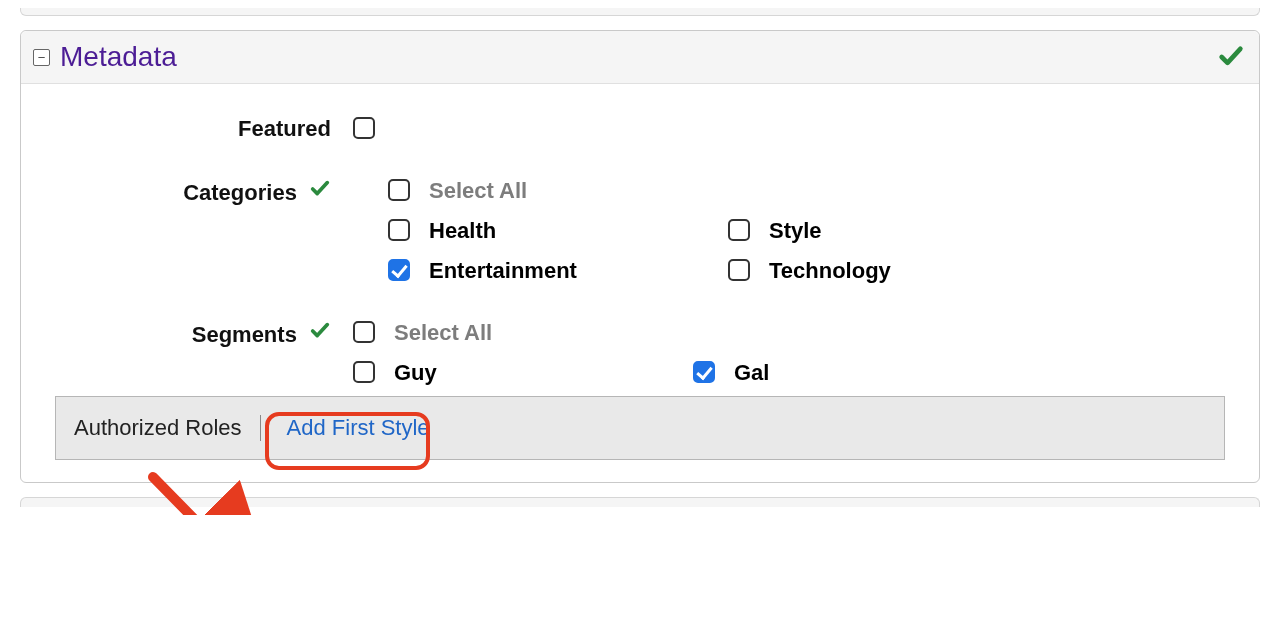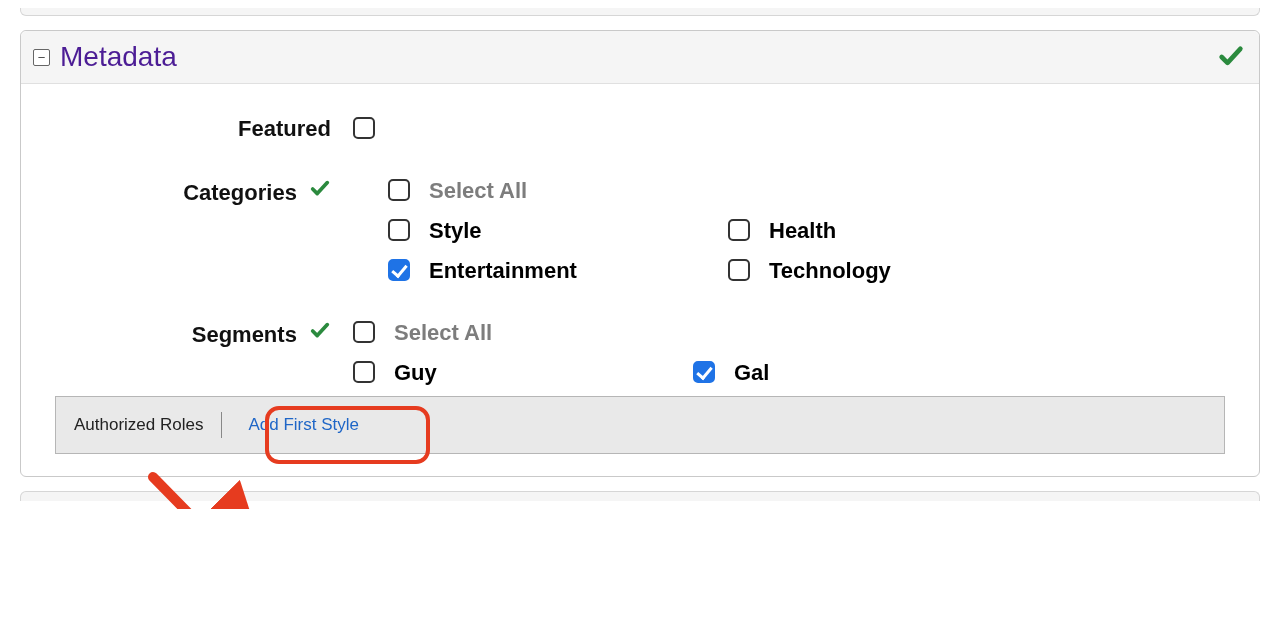--- a/index.html
+++ b/index.html
@@ -111,21 +111,21 @@
     color: #7d7d7d;
     font-weight: 600;
   }
 
   .auth-bar {
     margin: 10px 6px 0 6px;
     border: 1px solid #b6b6b6;
     background: #e9e9e9;
     padding: 14px 18px;
     display: flex; align-items: center; gap: 18px;
-    font-size: 17px;
+    font-size: 22px;
   }
   .auth-title { color: #222; font-weight: 400; }
   .divider { width: 1px; height: 26px; background: #888; }
   .add-first {
     color: #1f66c7;
     cursor: pointer;
     padding: 4px 8px;
   }
   .callout-ring {
     position: absolute;
@@ -189,25 +189,25 @@
       </div>
       <div class="field-value">
         <div class="options-grid">
           <div class="opt" style="grid-column: 1 / span 2;">
             <input type="checkbox" class="cb" style="">
             <span class="opt-label muted">Select All</span>
           </div>
 
           <div class="opt">
             <input type="checkbox" class="cb" style="">
+            <span class="opt-label">Health</span>
+          </div>
+          <div class="opt">
+            <input type="checkbox" class="cb" style="">
             <span class="opt-label">Style</span>
-          </div>
-          <div class="opt">
-            <input type="checkbox" class="cb" style="">
-            <span class="opt-label">Health</span>
           </div>
           <div class="opt">
             <input type="checkbox" class="cb" checked="" style="">
             <span class="opt-label">Entertainment</span>
           </div>
           <div class="opt">
             <input type="checkbox" class="cb" style="">
             <span class="opt-label">Technology</span>
           </div>
         </div>

